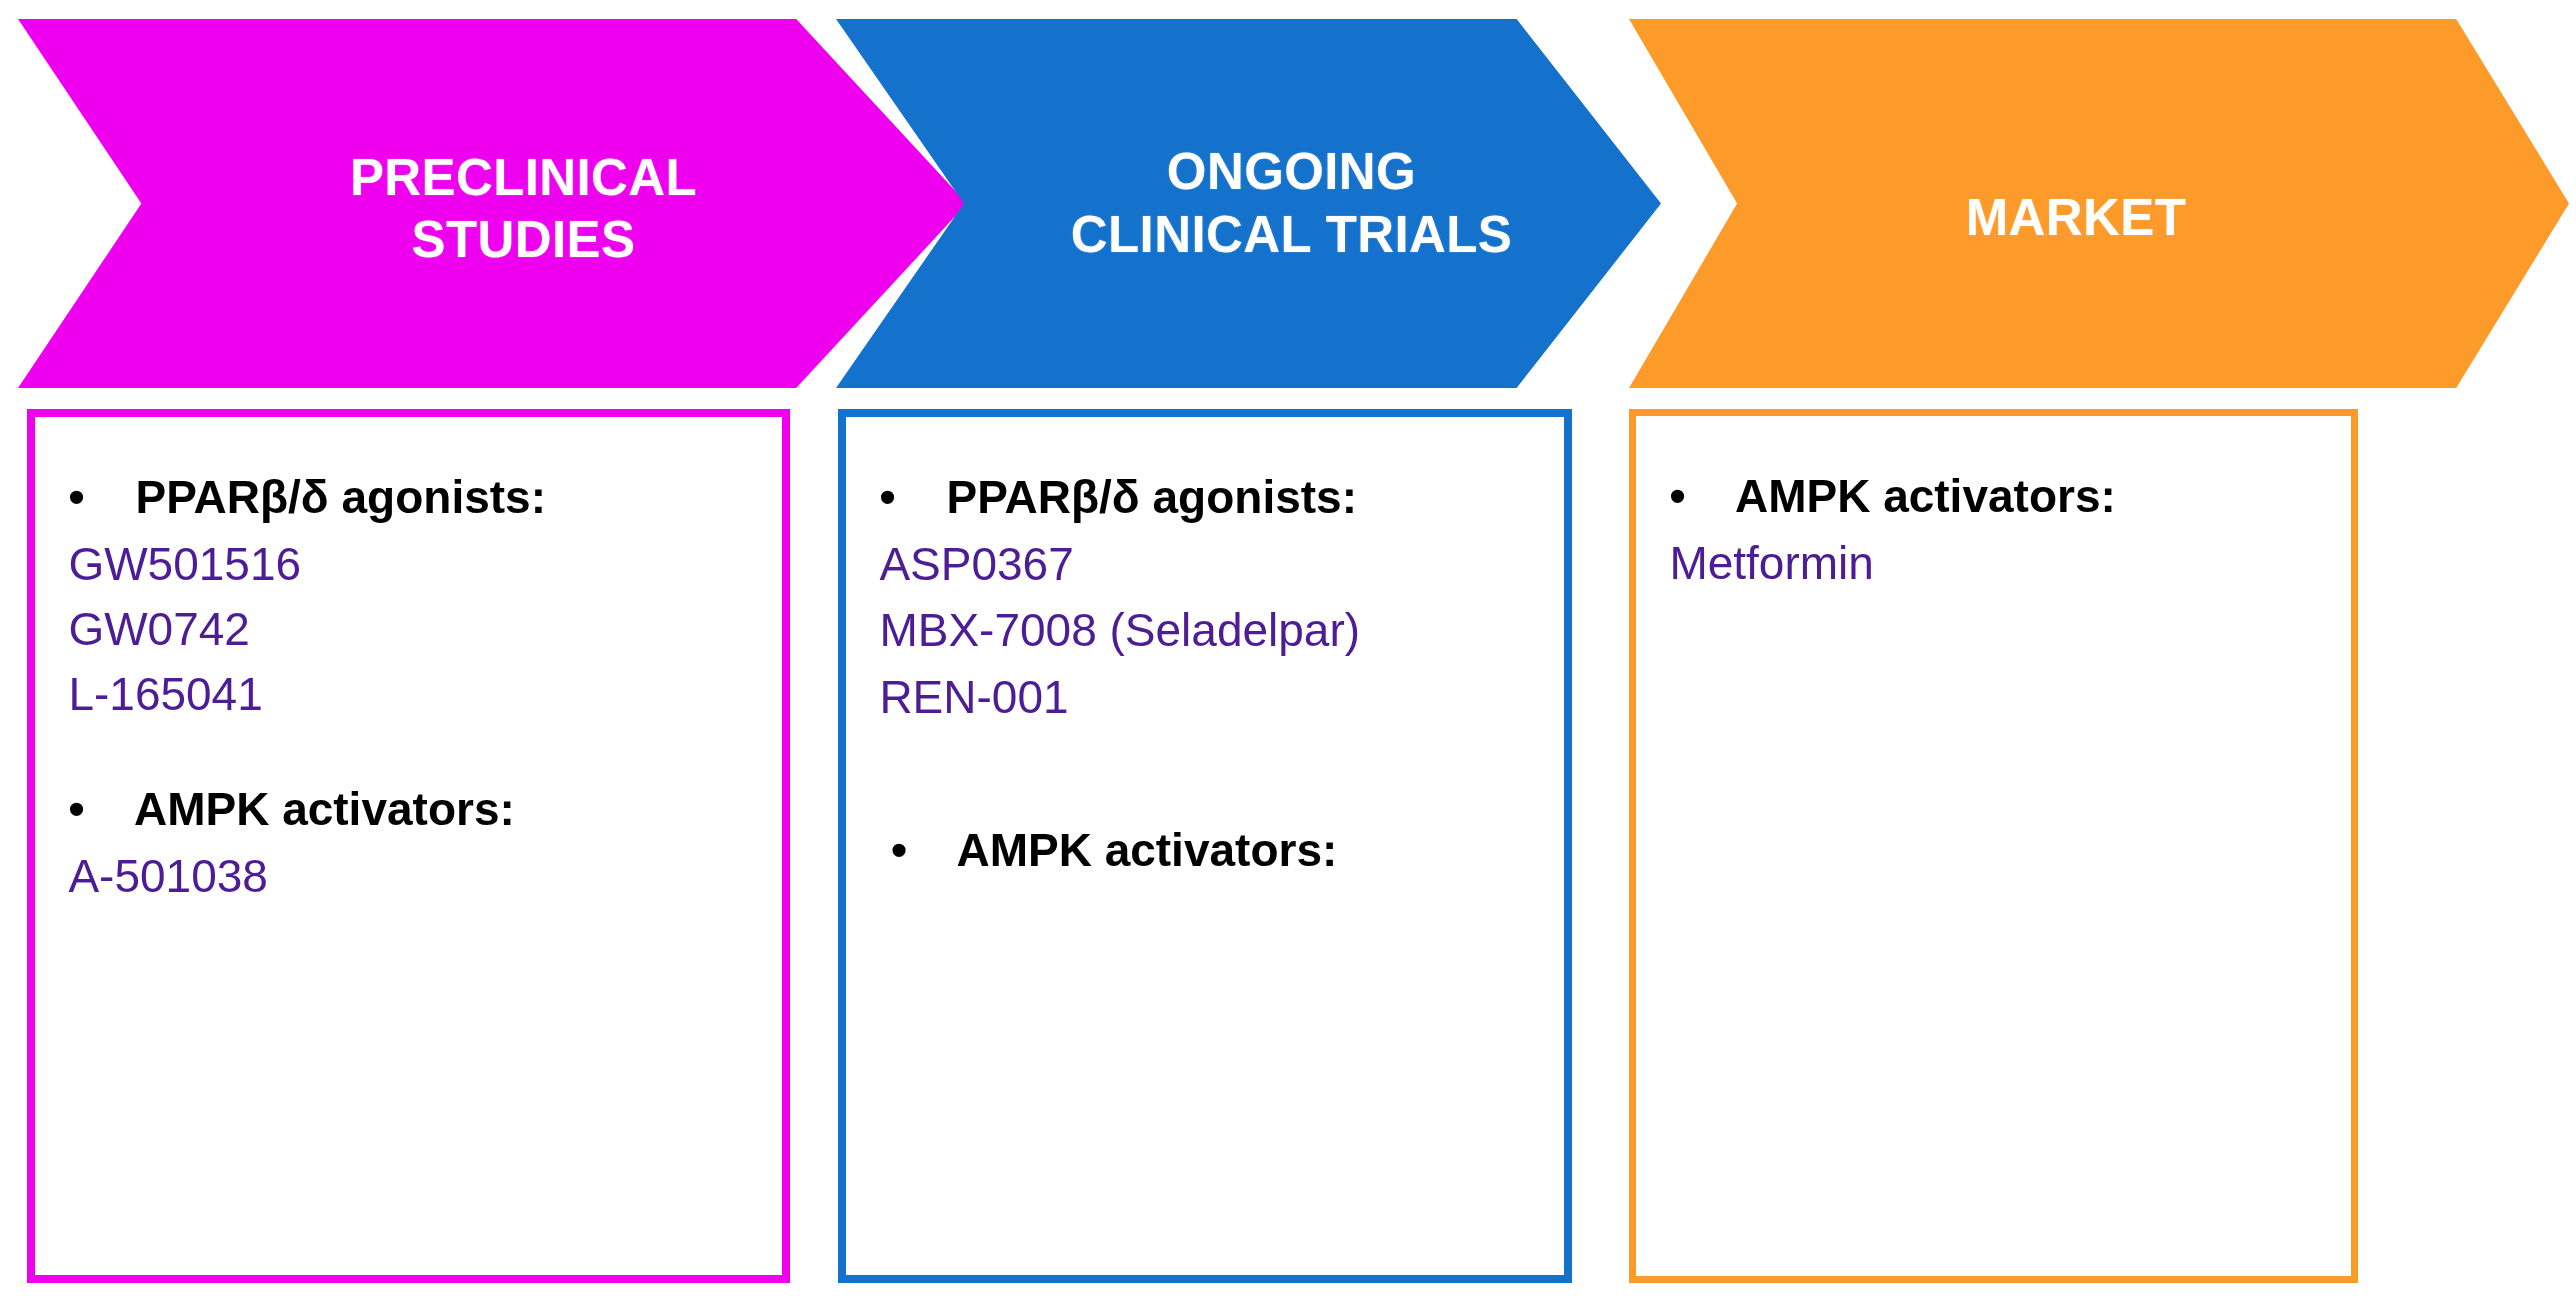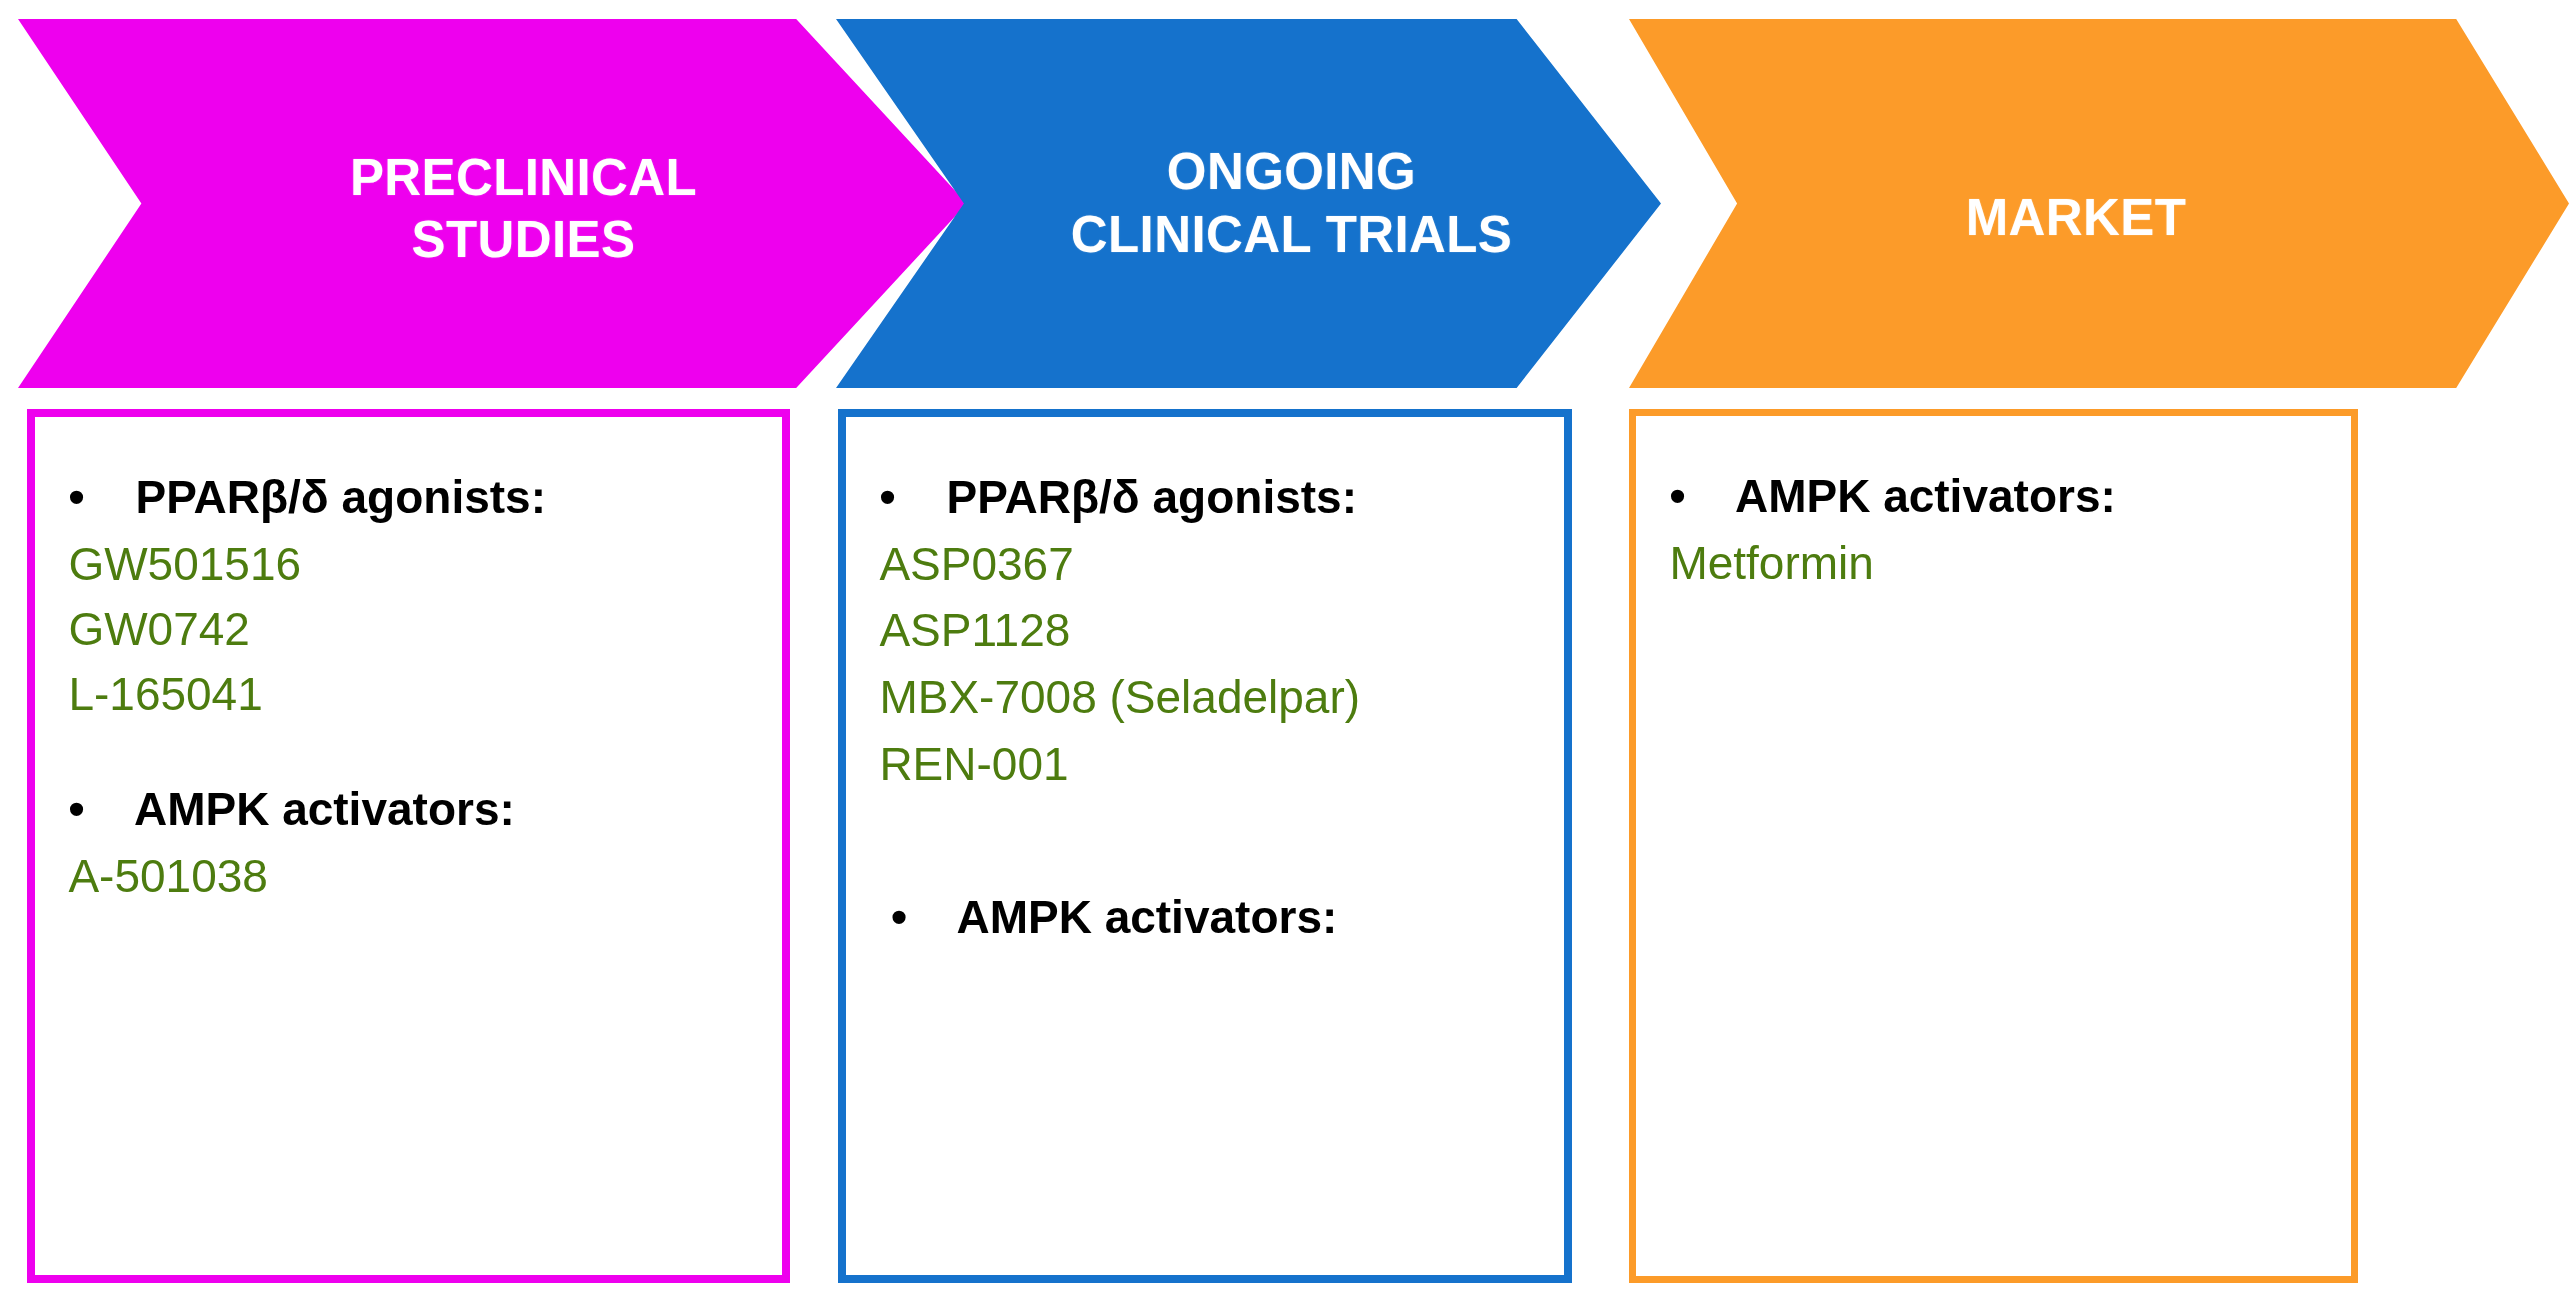--- a/index.html
+++ b/index.html
@@ -120,21 +120,21 @@
     font-size: 46px;
     color: #000000;
     line-height: 1.12;
     white-space: pre;
     margin: 0 0 11.5px 0;
   }
 
   .drug {
     display: block;
     font-size: 46px;
-    color: #4d7c0f;
+    color: #4c1d95;
     line-height: 1.20;
     margin: 0 0 8.2px 0;
     white-space: pre;
   }
 
   .group-gap-sm { height: 38px; }
   .group-gap-md { height: 76px; }
 
   
   #box-preclinical .group-heading { margin-bottom: 13px; }
@@ -186,21 +186,20 @@
       <span class="drug">A-501038</span>
     </div>
 
   </div>
 
   <div class="box" id="box-clinical">
 
     <div class="group">
       <span class="group-heading">•    PPARβ/δ agonists:</span>
       <span class="drug">ASP0367</span>
-      <span class="drug">ASP1128</span>
       <span class="drug">MBX-7008 (Seladelpar)</span>
       <span class="drug">REN-001</span>
     </div>
 
     <div class="group-gap-md"></div>
 
     <div class="group">
       <span class="group-heading indented">•    AMPK activators:</span>
     </div>
 

